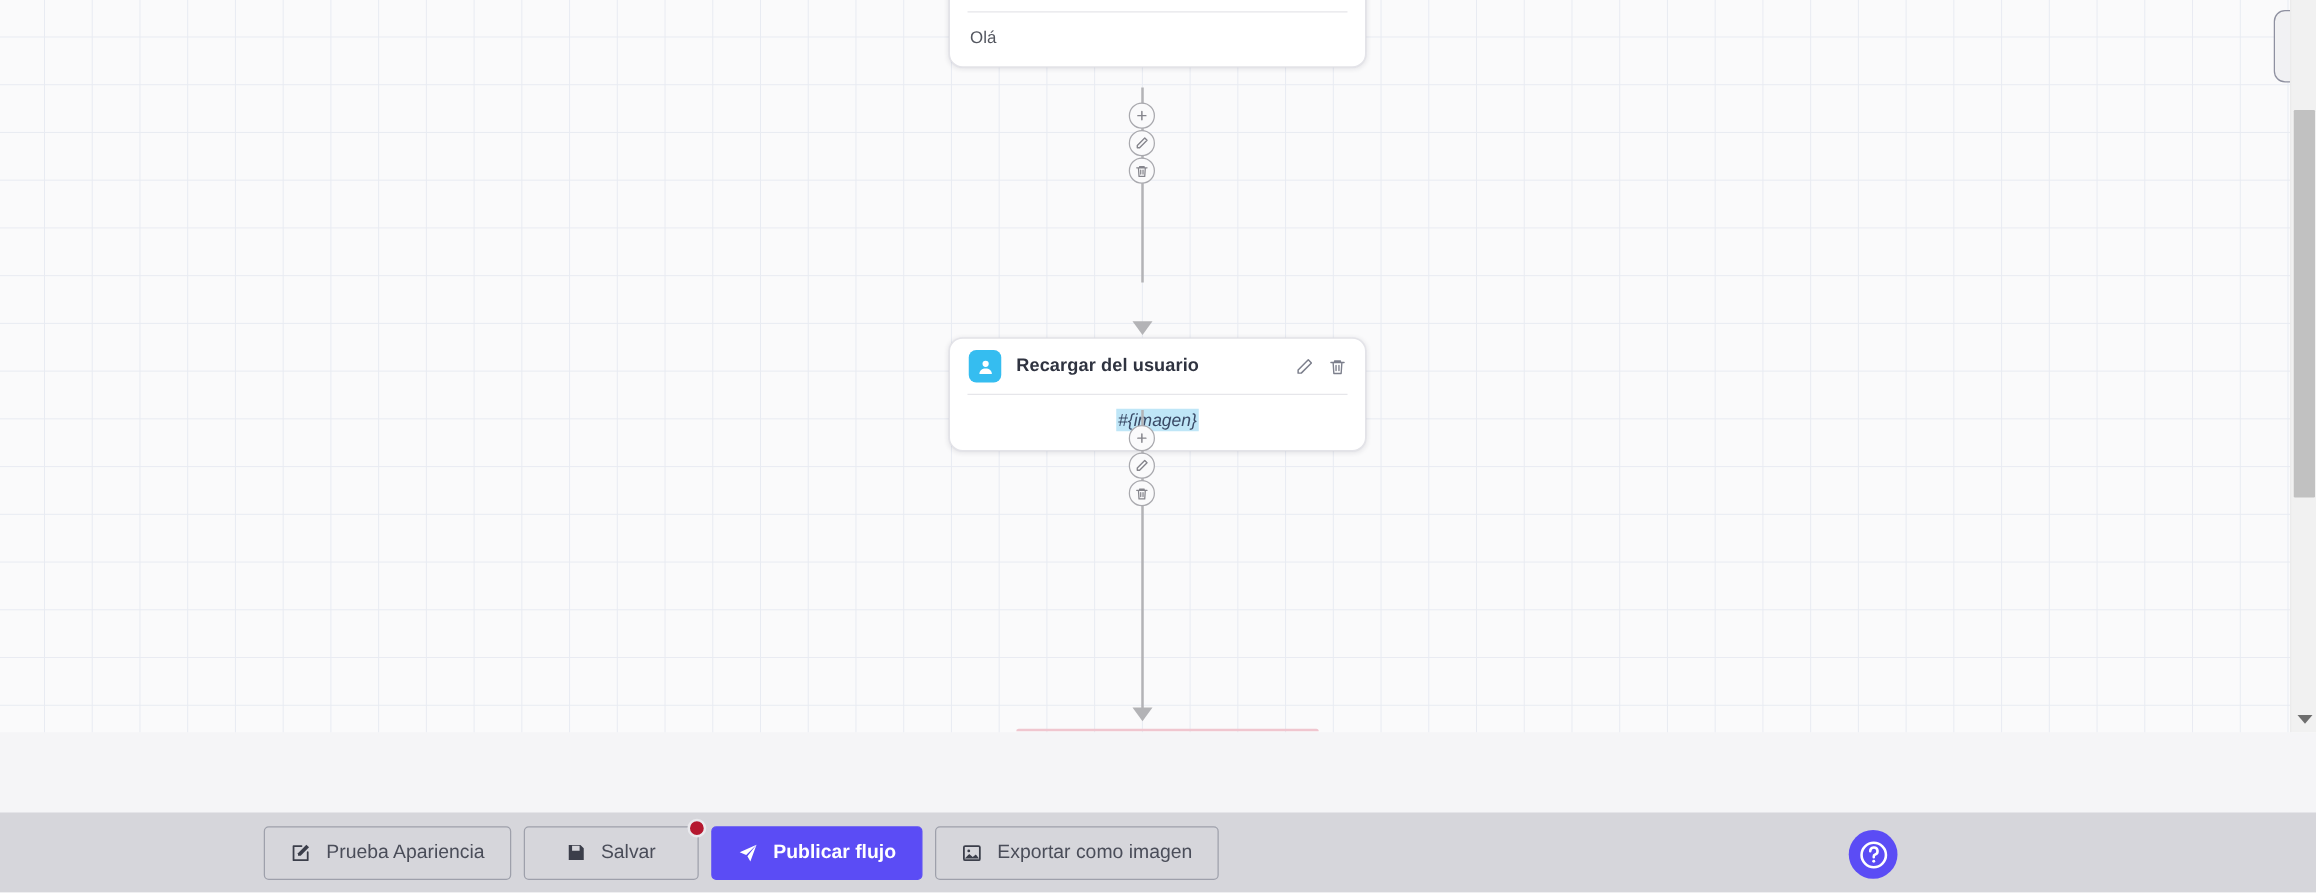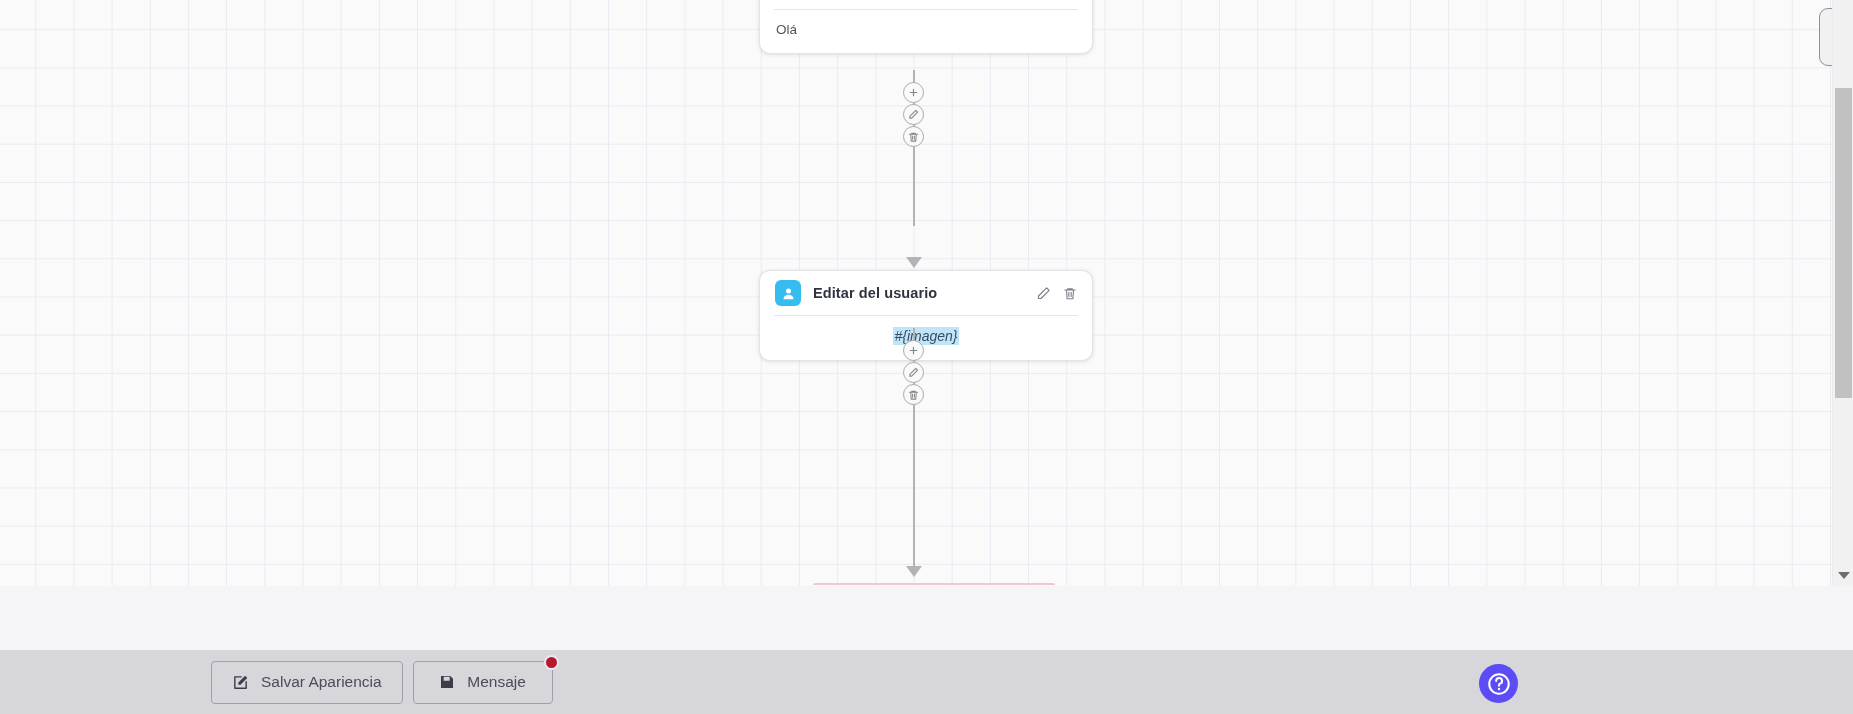--- a/index.html
+++ b/index.html
@@ -316,21 +316,21 @@
     </div>
 
     <div class="node" id="node-user" style="left:759px; top:270px;">
       <div class="node-header">
         <div class="node-icon user">
           <svg width="15" height="15" viewBox="0 0 24 24" fill="#ffffff" aria-hidden="true">
             <circle cx="12" cy="8" r="4"></circle>
             <path d="M4 21c0-4.4 3.6-7 8-7s8 2.6 8 7z"></path>
           </svg>
         </div>
-        <div class="node-title">Editar del usuario</div>
+        <div class="node-title">Recargar del usuario</div>
         <div class="node-actions">
           <div class="icon-btn">
             <svg width="15" height="15" viewBox="0 0 24 24" fill="none" stroke="currentColor" stroke-width="1.9" stroke-linecap="round" stroke-linejoin="round">
               <path d="M17 3l4 4L8 20H4v-4L17 3z"></path>
             </svg>
           </div>
           <div class="icon-btn">
             <svg width="14" height="15" viewBox="0 0 24 24" fill="none" stroke="currentColor" stroke-width="1.9" stroke-linecap="round" stroke-linejoin="round">
               <path d="M3 6h18M8 6V4h8v2M6 6l1 15h10l1-15"></path>
               <path d="M10 10v7M14 10v7"></path>
@@ -379,37 +379,55 @@
 
   <div class="toolbar">
 
     <div class="tb-btn">
       <span class="tb-icon">
         <svg width="17" height="17" viewBox="0 0 24 24" fill="none" stroke="#3b3e4a" stroke-width="2" stroke-linecap="round" stroke-linejoin="round">
           <path d="M4 4h9M4 4v16h16v-9"></path>
           <path d="M18.5 2.5l3 3L12 15H9v-3l9.5-9.5z" fill="#3b3e4a" stroke="none"></path>
         </svg>
       </span>
-      <span class="tb-label">Salvar Apariencia</span>
+      <span class="tb-label">Prueba Apariencia</span>
     </div>
 
 
     <div class="tb-btn">
       <span class="badge-dot"></span>
       <span class="tb-icon">
         <svg width="16" height="16" viewBox="0 0 24 24" fill="#3b3e4a">
           <path d="M3 3h14l4 4v14H3V3zm4 1v6h9V4H7zm-1 11h12v5H6v-5z"></path>
           <rect x="12.5" y="5" width="2.5" height="4" fill="#d6d6db"></rect>
         </svg>
       </span>
-      <span class="tb-label">Mensaje</span>
-    </div>
-
-
-
+      <span class="tb-label">Salvar</span>
+    </div>
+
+
+    <div class="tb-btn primary">
+      <span class="tb-icon">
+        <svg width="17" height="17" viewBox="0 0 24 24" fill="#ffffff">
+          <path d="M21.5 2.5L2.5 11l7.3 3.2L21.5 2.5zM11.2 15.4l3.3 6.1L21.5 2.5 11.2 15.4z"></path>
+        </svg>
+      </span>
+      <span class="tb-label">Publicar flujo</span>
+    </div>
+
+    <div class="tb-btn">
+      <span class="tb-icon">
+        <svg width="17" height="17" viewBox="0 0 24 24" fill="none" stroke="#3b3e4a" stroke-width="2">
+          <rect x="3" y="4" width="18" height="16" rx="1.5"></rect>
+          <circle cx="8.5" cy="9.5" r="1.6" fill="#3b3e4a" stroke="none"></circle>
+          <path d="M4 18l5-5 4 3.5 3.5-3 3.5 4.5" fill="#3b3e4a" stroke="none"></path>
+        </svg>
+      </span>
+      <span class="tb-label">Exportar como imagen</span>
+    </div>
   </div>
 
   <div class="help-btn">
     <svg width="26" height="26" viewBox="0 0 24 24" fill="none" stroke="#ffffff" stroke-width="1.9">
       <circle cx="12" cy="12" r="9"></circle>
       <path d="M9.4 9.2a2.7 2.7 0 1 1 3.4 2.6c-.6.2-.8.7-.8 1.3v.6" stroke-linecap="round"></path>
       <circle cx="12" cy="16.6" r="1.1" fill="#ffffff" stroke="none"></circle>
     </svg>
   </div>
 

